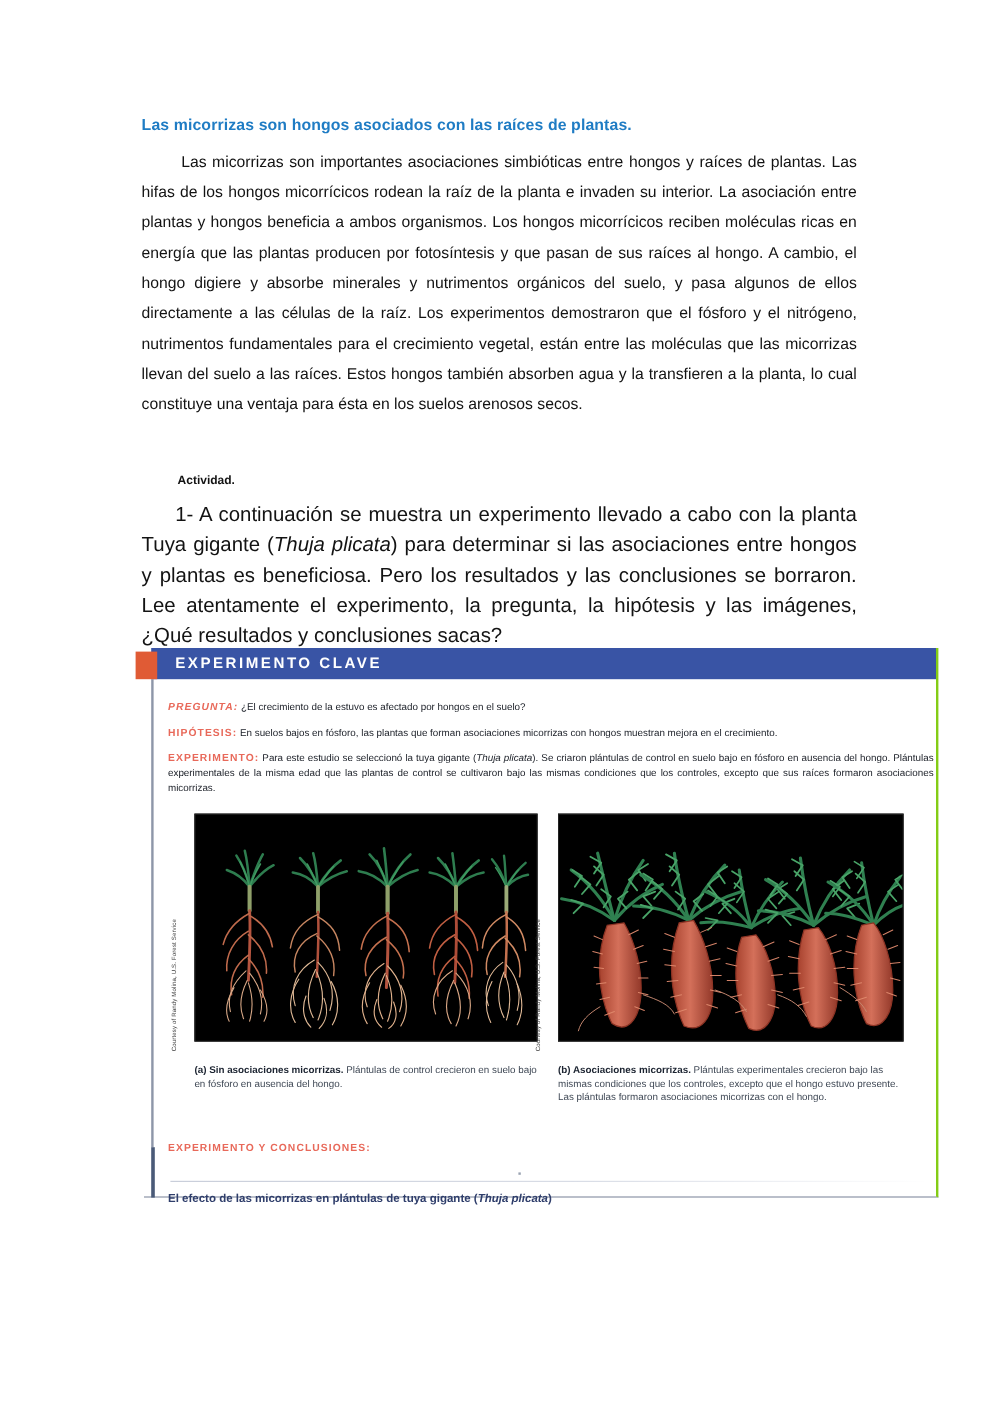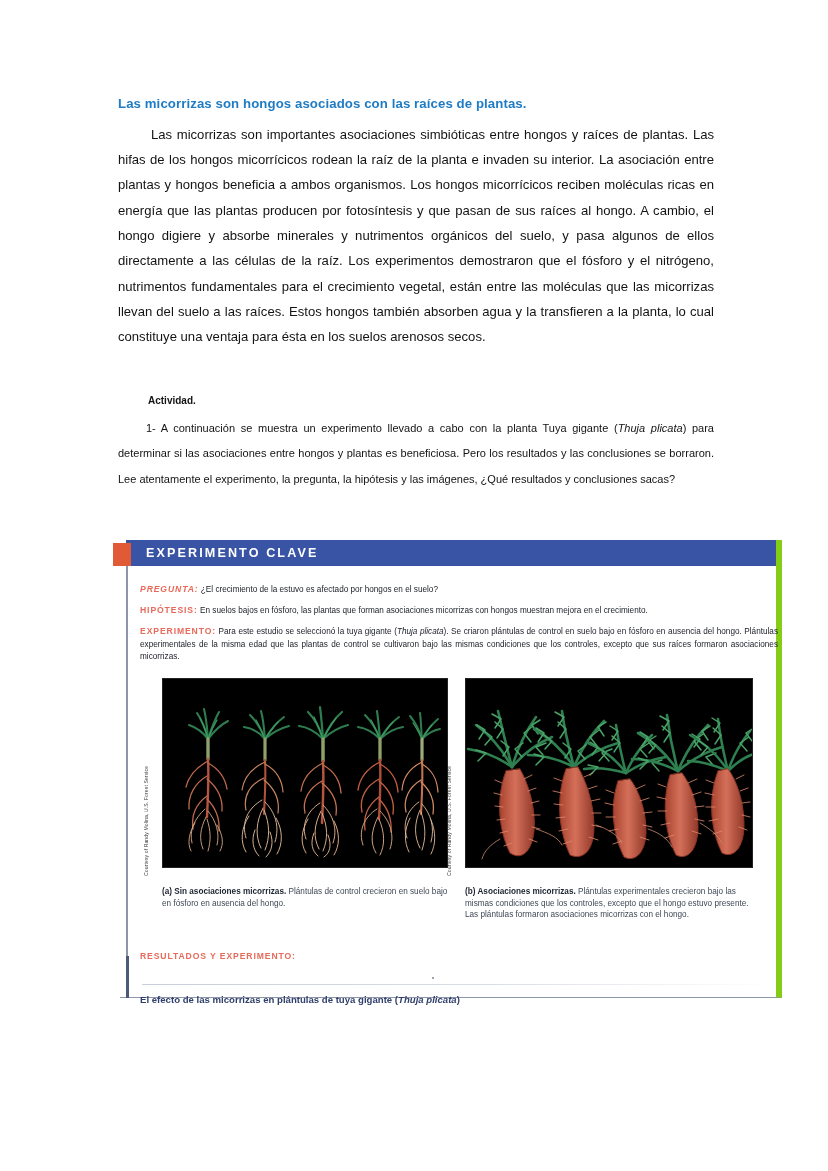--- a/index.html
+++ b/index.html
@@ -57,38 +57,38 @@
     width: 596px;
   }
   .activity-title {
     font-size: 10px;
     font-weight: bold;
     margin: 0 0 3px 30px;
     color: #131313;
     line-height: 25px;
   }
   .activity-par {
-    font-size: 11px;
+    font-size: 17px;
     line-height: 25.3px;
     text-align: justify;
     margin: 0;
     text-indent: 28px;
     color: #131313;
   }
   .it { font-style: italic; }
 
   
   .exp-box {
     position: absolute;
     left: 120px;
     top: 540px;
     width: 662px;
     height: 458px;
     background: #ffffff;
-    border-right: 6px solid #84cc16;
+    border-right: 2px solid #84cc16;
     border-bottom: 1px solid #8D96A8;
     box-sizing: border-box;
   }
   .exp-tab {
     position: absolute;
     left: -7px;
     top: 3px;
     width: 18px;
     height: 23px;
     background: #E05B35;
@@ -595,20 +595,20 @@
                     <path d="M34,160 C24,166 18,172 16,180"></path>
                   </g>
                 </g>
               </g>
             </svg>
           </div>
           <div class="caption"><b>(b) Asociaciones micorrizas.</b><span> Plántulas experimentales crecieron bajo las mismas condiciones que los controles, excepto que el hongo estuvo presente. Las plántulas formaron asociaciones micorrizas con el hongo.</span></div>
         </div>
       </div>
 
-      <div class="resultados">RESULTADOS Y EXPERIMENTO:</div>
+      <div class="resultados">EXPERIMENTO Y CONCLUSIONES:</div>
       <div class="res-dot"></div>
       <div class="hrule"></div>
       <div class="figcaption"><span>El efecto de las micorrizas en plántulas de tuya gigante (</span><span class="it">Thuja plicata</span><span>)</span></div>
     </div>
   </div>
 
 </div>
 
 </body></html>

